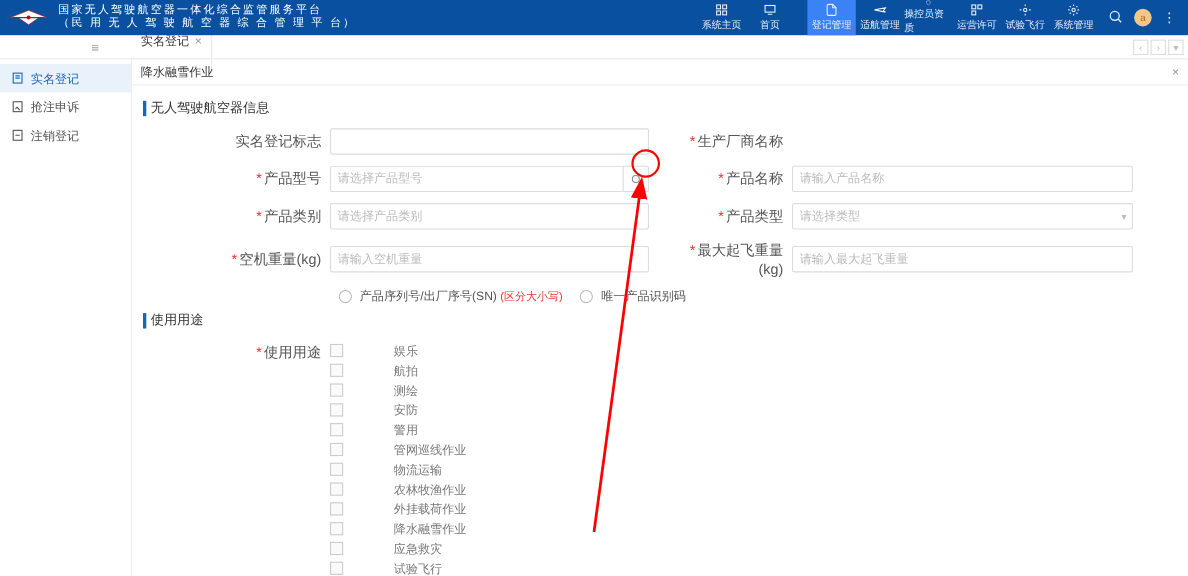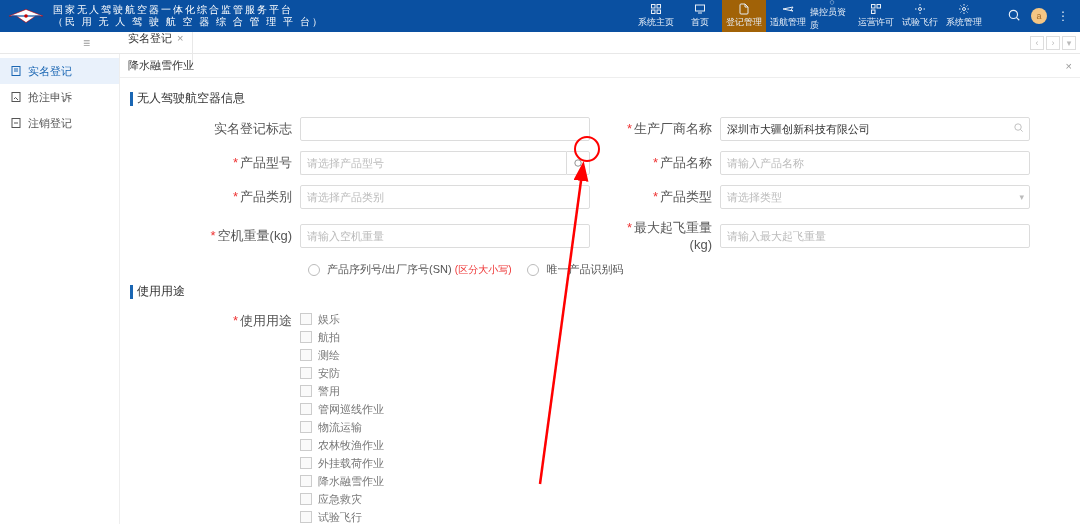--- a/index.html
+++ b/index.html
@@ -6,21 +6,21 @@
   html,body { width:1080px; height:524px; font-family: "Microsoft YaHei", Arial, sans-serif; font-size:12px; overflow:hidden; background:#fff; color:#333; }
 
   
   .header { position:relative; height:32px; background:#0a50a1; color:#fff; display:flex; align-items:center; padding:0 8px; }
   .logo-wrap { display:flex; align-items:center; gap:9px; }
   .logo-svg { width:36px; height:18px; }
   .title-wrap { line-height:12px; font-size:10px; letter-spacing:2px; }
   .title-wrap div { white-space:nowrap; }
   .nav { position:absolute; left:634px; top:0; height:32px; display:flex; }
   .nav-item { width:44px; height:32px; display:flex; flex-direction:column; align-items:center; justify-content:center; font-size:9px; color:#e7eef7; cursor:pointer; gap:1px;}
-  .nav-item.active { background:#a16207; }
+  .nav-item.active { background:#3b82f6;margin-left:12px; }
   .nav-item svg { width:12px; height:12px; stroke:#e7eef7; }
   .hdr-right { position:absolute; right:0; top:0; height:32px; display:flex; align-items:center; gap:10px; padding-right:10px;}
   .hdr-right .search-ico svg{width:14px;height:14px;stroke:#e7eef7;}
   .avatar { width:16px;height:16px;border-radius:50%;background:#f5c684;display:flex;align-items:center;justify-content:center;font-size:9px;color:#a46b2a;}
   .dots { color:#e7eef7; font-size:12px; letter-spacing:1px;}
 
   
   .subbar { height:22px; border-bottom:1px solid #e8e8e8; display:flex; align-items:center;}
   .side-toggle { width:120px; height:22px; display:flex; align-items:center; justify-content:flex-end; padding-right:30px; color:#999;}
   .tab { height:40px; line-height:22px; padding:4px 8px; font-size:11px; color:#333; border-right:1px solid #e8e8e8; }
@@ -61,21 +61,21 @@
   .input-with-btn { display:flex; flex:1; }
   .input-with-btn .input { border-right:none; border-top-right-radius:0; border-bottom-right-radius:0; }
   .search-btn { width:24px; height:24px; border:1px solid #dcdcdc; border-left:1px solid #dcdcdc; background:#fff; display:flex; align-items:center; justify-content:center; cursor:pointer; border-top-right-radius:2px; border-bottom-right-radius:2px;}
   .search-btn svg {width:11px;height:11px;stroke:#888;}
 
   .radio-row { display:flex; align-items:center; gap:16px; padding-left:118px; font-size:11px; color:#555;}
   .radio-row .note { color:#e33; font-size:10px; }
   .radio { width:12px;height:12px;border:1px solid #bbb;border-radius:50%; display:inline-block; vertical-align:middle; margin-right:4px;}
 
   .checkbox-list { padding-left:118px; }
-  .cb-item { display:flex; align-items:center; height:18px; font-size:11px; color:#777; }
+  .cb-item { display:flex; align-items:center; height:18px; font-size:11px; color:#777;gap:40px; }
   .cb { width:12px;height:12px;border:1px solid #ccc; margin-right:6px; background:#fafafa;}
 
   
   .arrow-svg { position:absolute; pointer-events:none; top:0; left:0; width:100%; height:100%; overflow:visible; }
   .red-circle { position:absolute; width:26px; height:26px; border:2px solid #f00; border-radius:50%; pointer-events:none; }
 
   
   .input-inner-search { position:absolute; right:6px; top:50%; transform:translateY(-50%); color:#bbb; }
 
   .main::-webkit-scrollbar { width:8px;}
@@ -225,29 +225,20 @@
         </div>
         <div class="form-grid">
 
           <div class="form-row">
             <div class="col1 group">
               <span class="label">实名登记标志</span>
               <input class="input" style="">
             </div>
             <div class="col2 group">
               <span class="label req">生产厂商名称</span>
-              <div class="select-wrap" style="position:relative;">
-                <input class="input" value="深圳市大疆创新科技有限公司" style="">
-                <span class="input-inner-search">
-                  <svg width="11" height="11" viewBox="0 0 24 24" fill="none" stroke="#bbb" stroke-width="2">
-                      <circle cx="11" cy="11" r="7"></circle>
-                      <line x1="21" y1="21" x2="16" y2="16"></line>
-                    </svg>
-                </span>
-              </div>
             </div>
           </div>
 
           <div class="form-row">
             <div class="col1 group">
               <span class="label req">产品型号</span>
               <div class="input-with-btn">
                 <input class="input" placeholder="请选择产品型号" style="">
                 <div class="search-btn">
                   <svg viewBox="0 0 24 24" fill="none" stroke-width="2">

